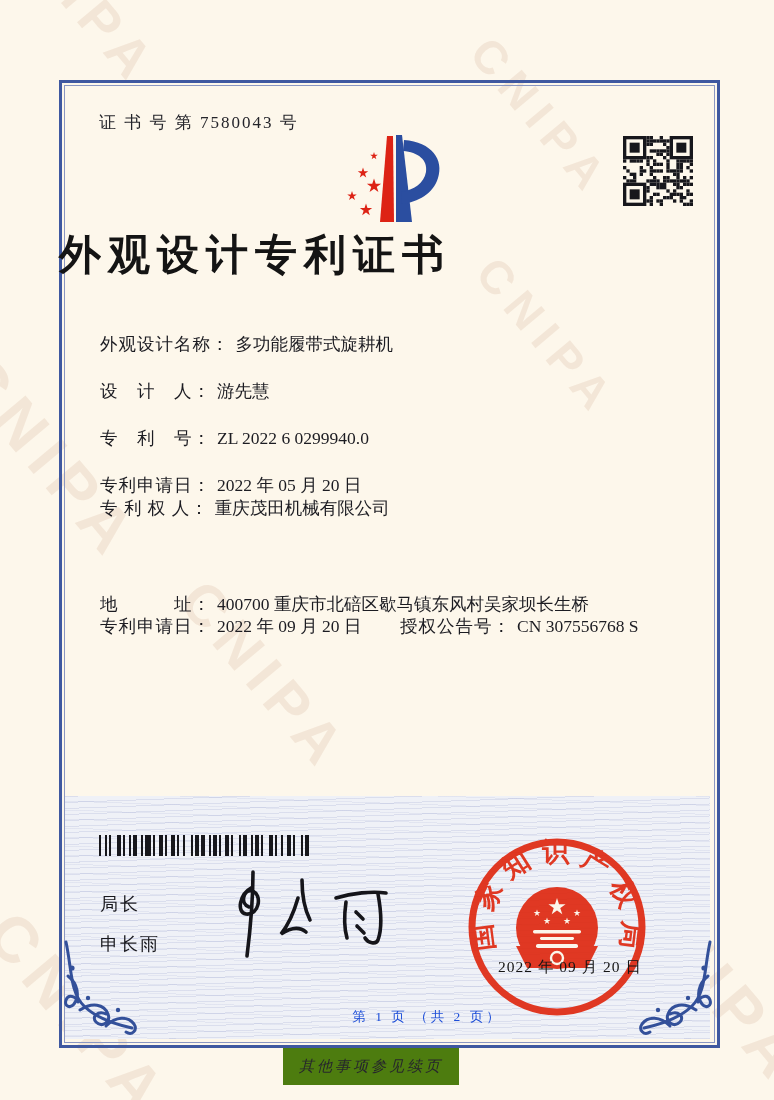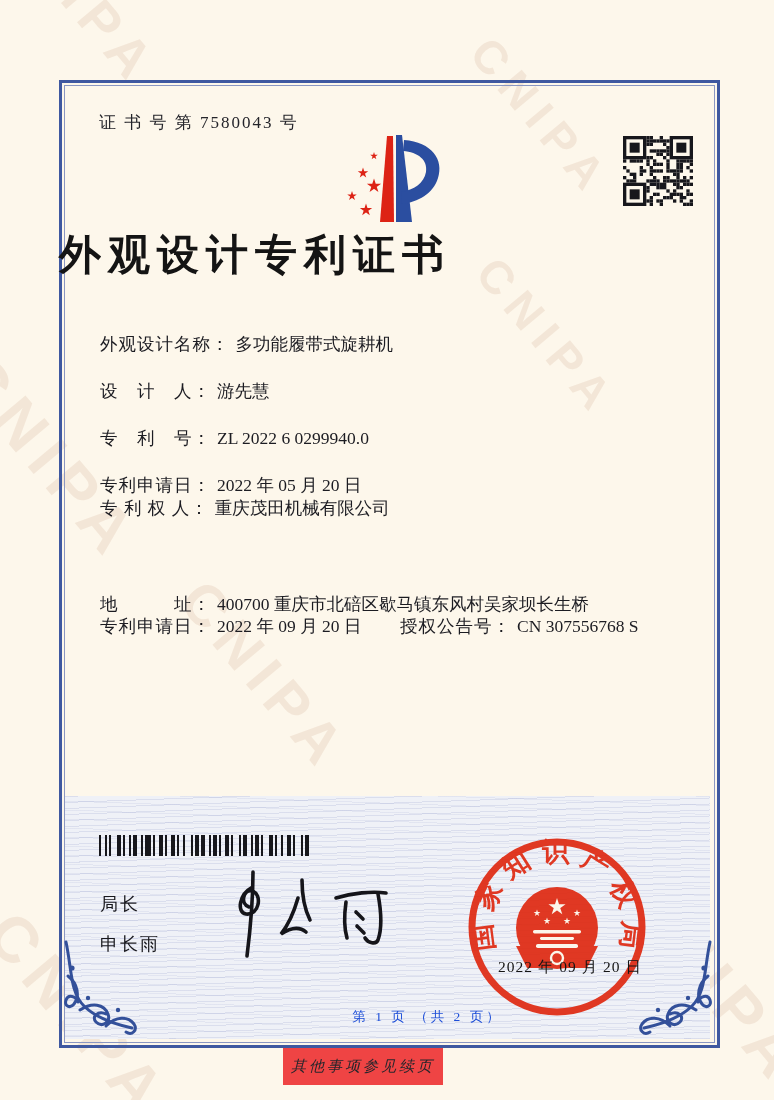--- a/index.html
+++ b/index.html
@@ -45,21 +45,21 @@
             font-size:18px;color:#17171c;letter-spacing:2px;}
   .sig-hand{position:absolute;left:218px;top:866px;}
 
   .seal{position:absolute;left:462px;top:832px;z-index:4;}
   .seal-date{position:absolute;left:486px;top:957px;width:168px;text-align:center;font-size:15.5px;
              color:#141414;z-index:5;letter-spacing:1px;}
 
   .flourish{position:absolute;z-index:4;}
   .page-info{position:absolute;left:59px;top:1008px;width:655px;text-align:center;font-size:13.5px;
              letter-spacing:3px;color:#1d4ed8;z-index:4;margin-left:41px;}
-  .note-box{position:absolute;left:283px;top:1048px;background:#ef4444;padding:9px 8px;font-size:15px;
+  .note-box{position:absolute;left:283px;top:1048px;background:#4d7c0f;padding:9px 16px;font-size:15px;
             letter-spacing:3px;color:#26262c;z-index:5;font-style:italic;}
 </style>
 </head>
 <body>
 
 <div class="page">
 
   <span class="wm" style="left:-28px;top:-36px;font-size:54px;">CNIPA</span>
   <span class="wm" style="left:446px;top:90px;font-size:46px;">CNIPA</span>
   <span class="wm" style="left:452px;top:310px;font-size:46px;">CNIPA</span>

